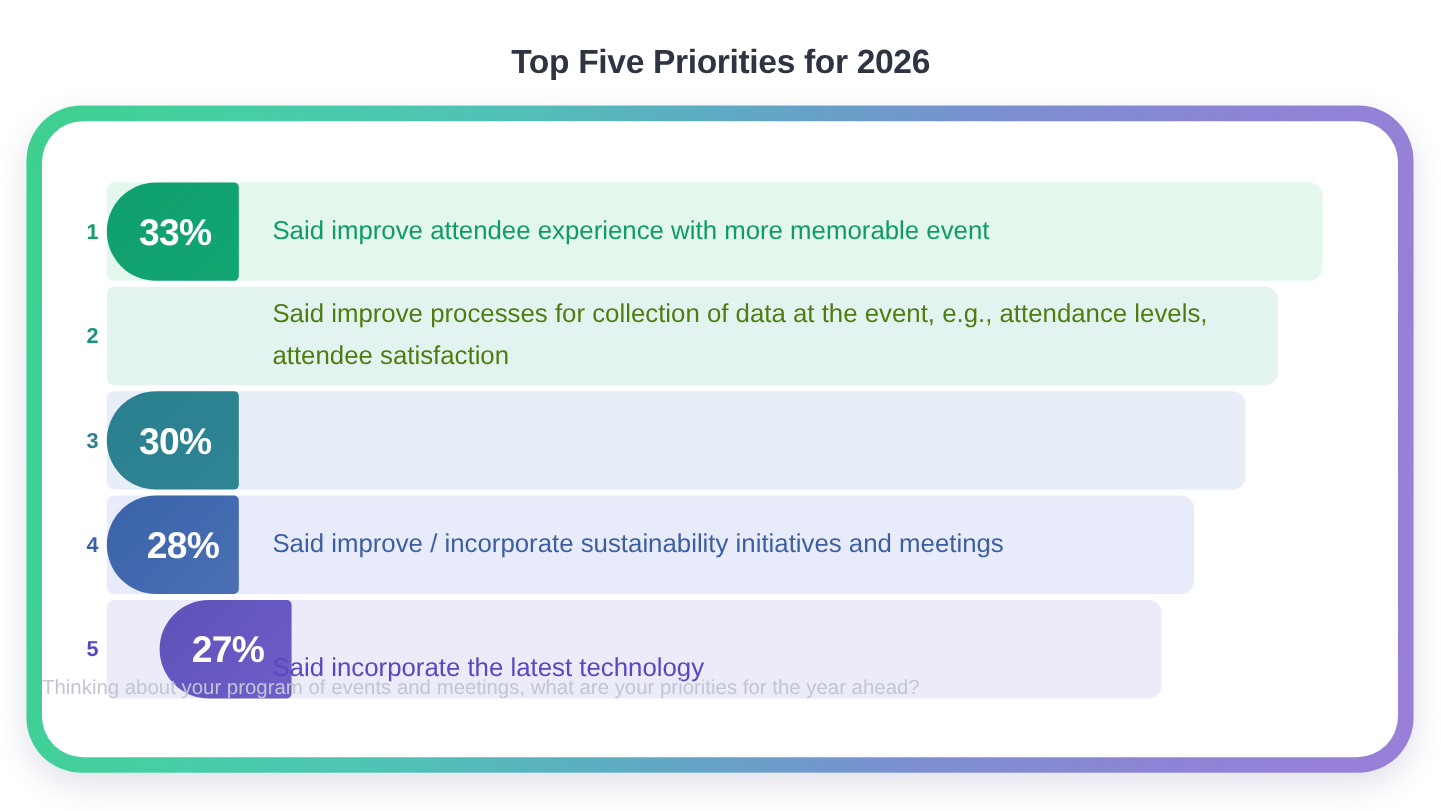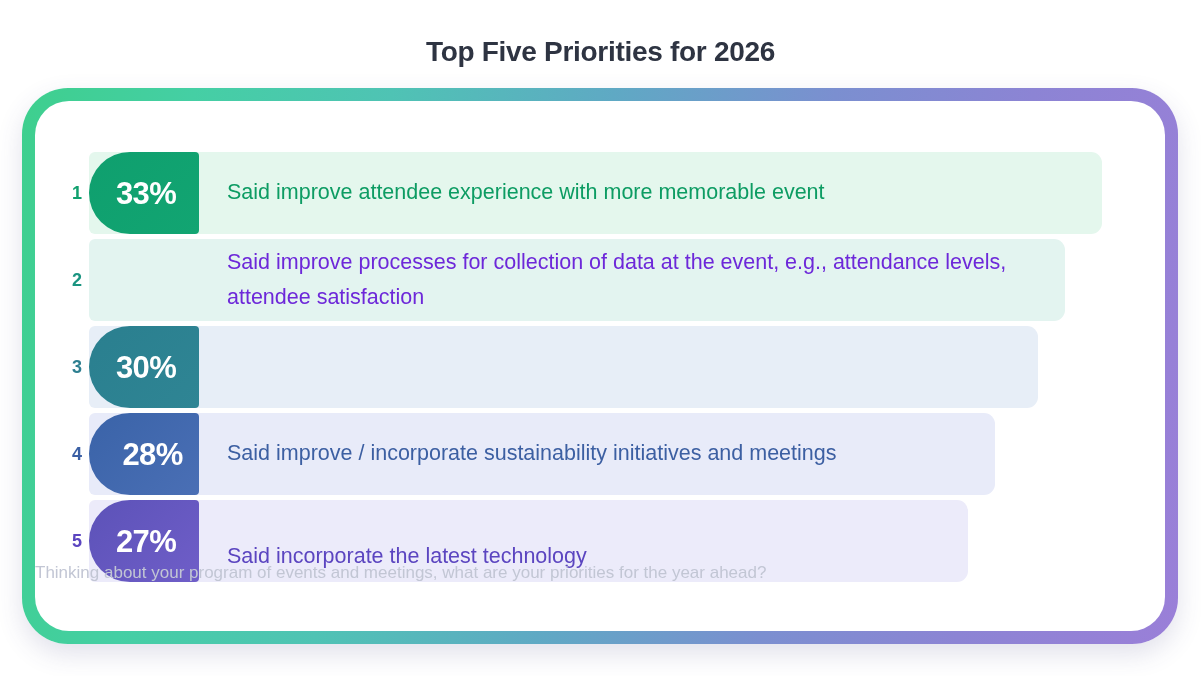--- a/index.html
+++ b/index.html
@@ -161,41 +161,41 @@
             <div class="rank" style="color: rgb(16, 160, 110);">1</div>
             <div class="track" style="background: rgb(228, 247, 237); width: 1013.04px;"></div>
             <div class="pill" style="background: linear-gradient(135deg, rgb(15, 159, 110) 0%, rgb(18, 165, 114) 100%);">
               <span class="pct">33%</span>
             </div>
             <div class="row-label" style="color: rgb(13, 156, 99);">Said improve attendee experience with more memorable event</div>
           </div>
           <div class="row">
             <div class="rank" style="color: rgb(26, 148, 128);">2</div>
             <div class="track" style="background: rgb(227, 244, 240); width: 975.52px;"></div>
-            <div class="row-label" style="color: #6d28d9;">Said improve processes for collection of data at the event, e.g., attendance levels, attendee satisfaction</div>
+            <div class="row-label" style="color: #4d7c0f;">Said improve processes for collection of data at the event, e.g., attendance levels, attendee satisfaction</div>
           </div>
           <div class="row">
             <div class="rank" style="color: rgb(45, 127, 144);">3</div>
             <div class="track" style="background: rgb(231, 238, 247); width: 948.72px;"></div>
             <div class="pill" style="background: linear-gradient(135deg, rgb(42, 127, 143) 0%, rgb(47, 133, 148) 100%);">
               <span class="pct">30%</span>
             </div>
           </div>
           <div class="row">
             <div class="rank" style="color: rgb(58, 95, 164);">4</div>
             <div class="track" style="background: rgb(232, 235, 249); width: 905.84px;"></div>
             <div class="pill" style="background: linear-gradient(135deg, rgb(58, 99, 168) 0%, rgb(74, 111, 181) 100%); padding-left: 13px;">
               <span class="pct">28%</span>
             </div>
             <div class="row-label" style="color: rgb(60, 95, 162);">Said improve / incorporate sustainability initiatives and meetings</div>
           </div>
           <div class="row">
             <div class="rank" style="color: rgb(91, 69, 192);">5</div>
             <div class="track" style="background: rgb(236, 235, 250); width: 879.04px;"></div>
-            <div class="pill" style="background: linear-gradient(135deg, rgb(92, 82, 184) 0%, rgb(111, 94, 200) 100%);">
+            <div class="pill" style="background: linear-gradient(135deg, rgb(92, 82, 184) 0%, rgb(111, 94, 200) 100%); margin-left: 44px;">
               <span class="pct">27%</span>
             </div>
             <div class="row-label" style="color: rgb(91, 69, 192); margin-top: 16px;">Said incorporate the latest technology</div>
           </div>
         </div>
 
       <div class="footnote" style="color: rgb(194, 198, 212);">Thinking about your program of events and meetings, what are your priorities for the year ahead?</div>
     </div>
   </div>
 

